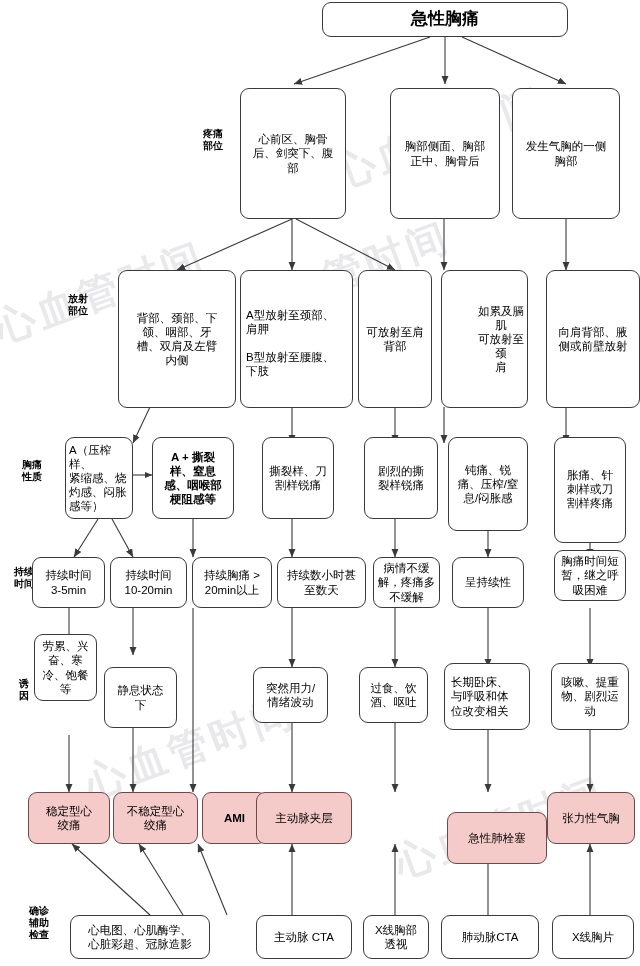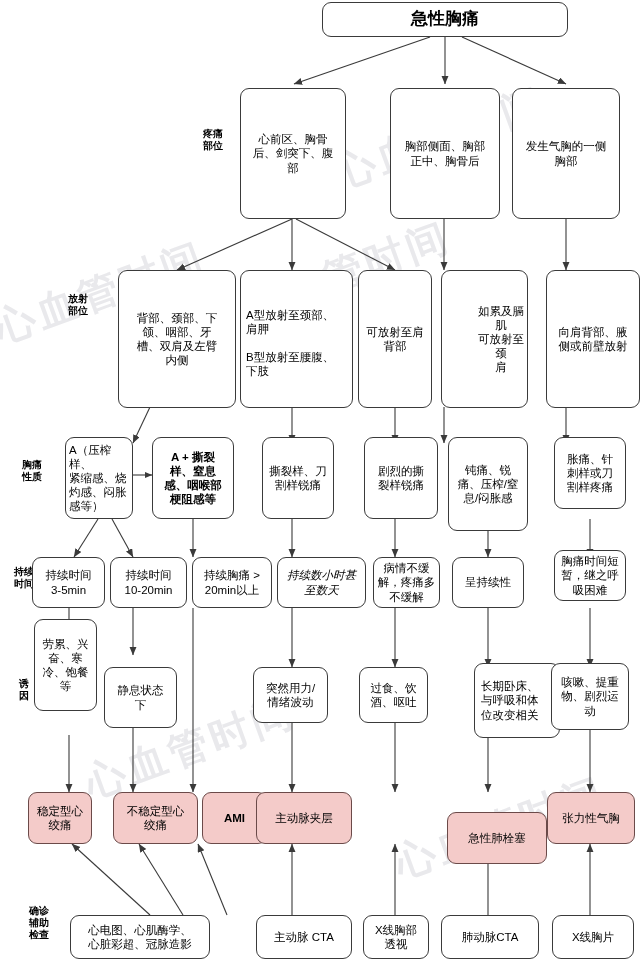--- a/index.html
+++ b/index.html
@@ -171,86 +171,86 @@
   </div>
   <div class="node fs11" style="left:364px;top:437px;width:74px;height:82px;">
     <span class="tx">剧烈的撕
 裂样锐痛</span>
   </div>
   <div class="node fs11" style="left:448px;top:437px;width:80px;height:94px;">
     <span class="tx">钝痛、锐
 痛、压榨/窒
 息/闷胀感</span>
   </div>
-  <div class="node fs11" style="left:554px;top:437px;width:72px;height:72px;">
+  <div class="node fs11" style="left:554px;top:437px;width:72px;height:106px;font-family:Liberation Mono, monospace;">
     <span class="tx">胀痛、针
 刺样或刀
 割样疼痛</span>
   </div>
 
   <div class="node fs11" style="left:32px;top:557px;width:73px;height:51px;">
     <span class="tx">持续时间
 3-5min</span>
   </div>
   <div class="node fs11" style="left:110px;top:557px;width:77px;height:51px;">
     <span class="tx">持续时间
 10-20min</span>
   </div>
   <div class="node fs11" style="left:192px;top:557px;width:80px;height:51px;">
     <span class="tx">持续胸痛 &gt;
 20min以上</span>
   </div>
-  <div class="node fs11" style="left:277px;top:557px;width:89px;height:51px;font-style:italic;">
+  <div class="node fs11" style="left:277px;top:557px;width:89px;height:51px;">
     <span class="tx">持续数小时甚
 至数天</span>
   </div>
   <div class="node fs11" style="left:373px;top:557px;width:67px;height:51px;">
     <span class="tx">病情不缓
 解，疼痛多
 不缓解</span>
   </div>
   <div class="node fs11" style="left:452px;top:557px;width:72px;height:51px;">
     <span class="tx">呈持续性</span>
   </div>
   <div class="node fs11" style="left:554px;top:550px;width:72px;height:51px;">
     <span class="tx">胸痛时间短
 暂，继之呼
 吸困难</span>
   </div>
 
-  <div class="node fs11" style="left:34px;top:619px;width:63px;height:92px;">
+  <div class="node fs11" style="left:34px;top:634px;width:63px;height:67px;">
     <span class="tx">劳累、兴
 奋、寒
 冷、饱餐
 等</span>
   </div>
   <div class="node fs11" style="left:104px;top:667px;width:73px;height:61px;">
     <span class="tx">静息状态
 下</span>
   </div>
   <div class="node fs11" style="left:253px;top:667px;width:75px;height:56px;">
     <span class="tx">突然用力/
 情绪波动</span>
   </div>
   <div class="node fs11" style="left:359px;top:667px;width:69px;height:56px;">
     <span class="tx">过食、饮
 酒、呕吐</span>
   </div>
-  <div class="node fs11" style="left:444px;top:663px;width:86px;height:75px;margin-left:30px;">
+  <div class="node fs11" style="left:444px;top:663px;width:86px;height:67px;">
     <span class="tx" style="text-align:left;padding-left:3px;">长期卧床、
 与呼吸和体
 位改变相关</span>
   </div>
   <div class="node fs11" style="left:551px;top:663px;width:78px;height:67px;">
     <span class="tx">咳嗽、提重
 物、剧烈运
 动</span>
   </div>
 
-  <div class="node pink fs11" style="left:28px;top:792px;width:64px;height:52px;">
+  <div class="node pink fs11" style="left:28px;top:792px;width:82px;height:52px;">
     <span class="tx">稳定型心
 绞痛</span>
   </div>
   <div class="node pink fs11" style="left:113px;top:792px;width:85px;height:52px;">
     <span class="tx">不稳定型心
 绞痛</span>
   </div>
   <div class="node pink fs11 b" style="left:202px;top:792px;width:65px;height:52px;">
     <span class="tx">AMI</span>
   </div>

